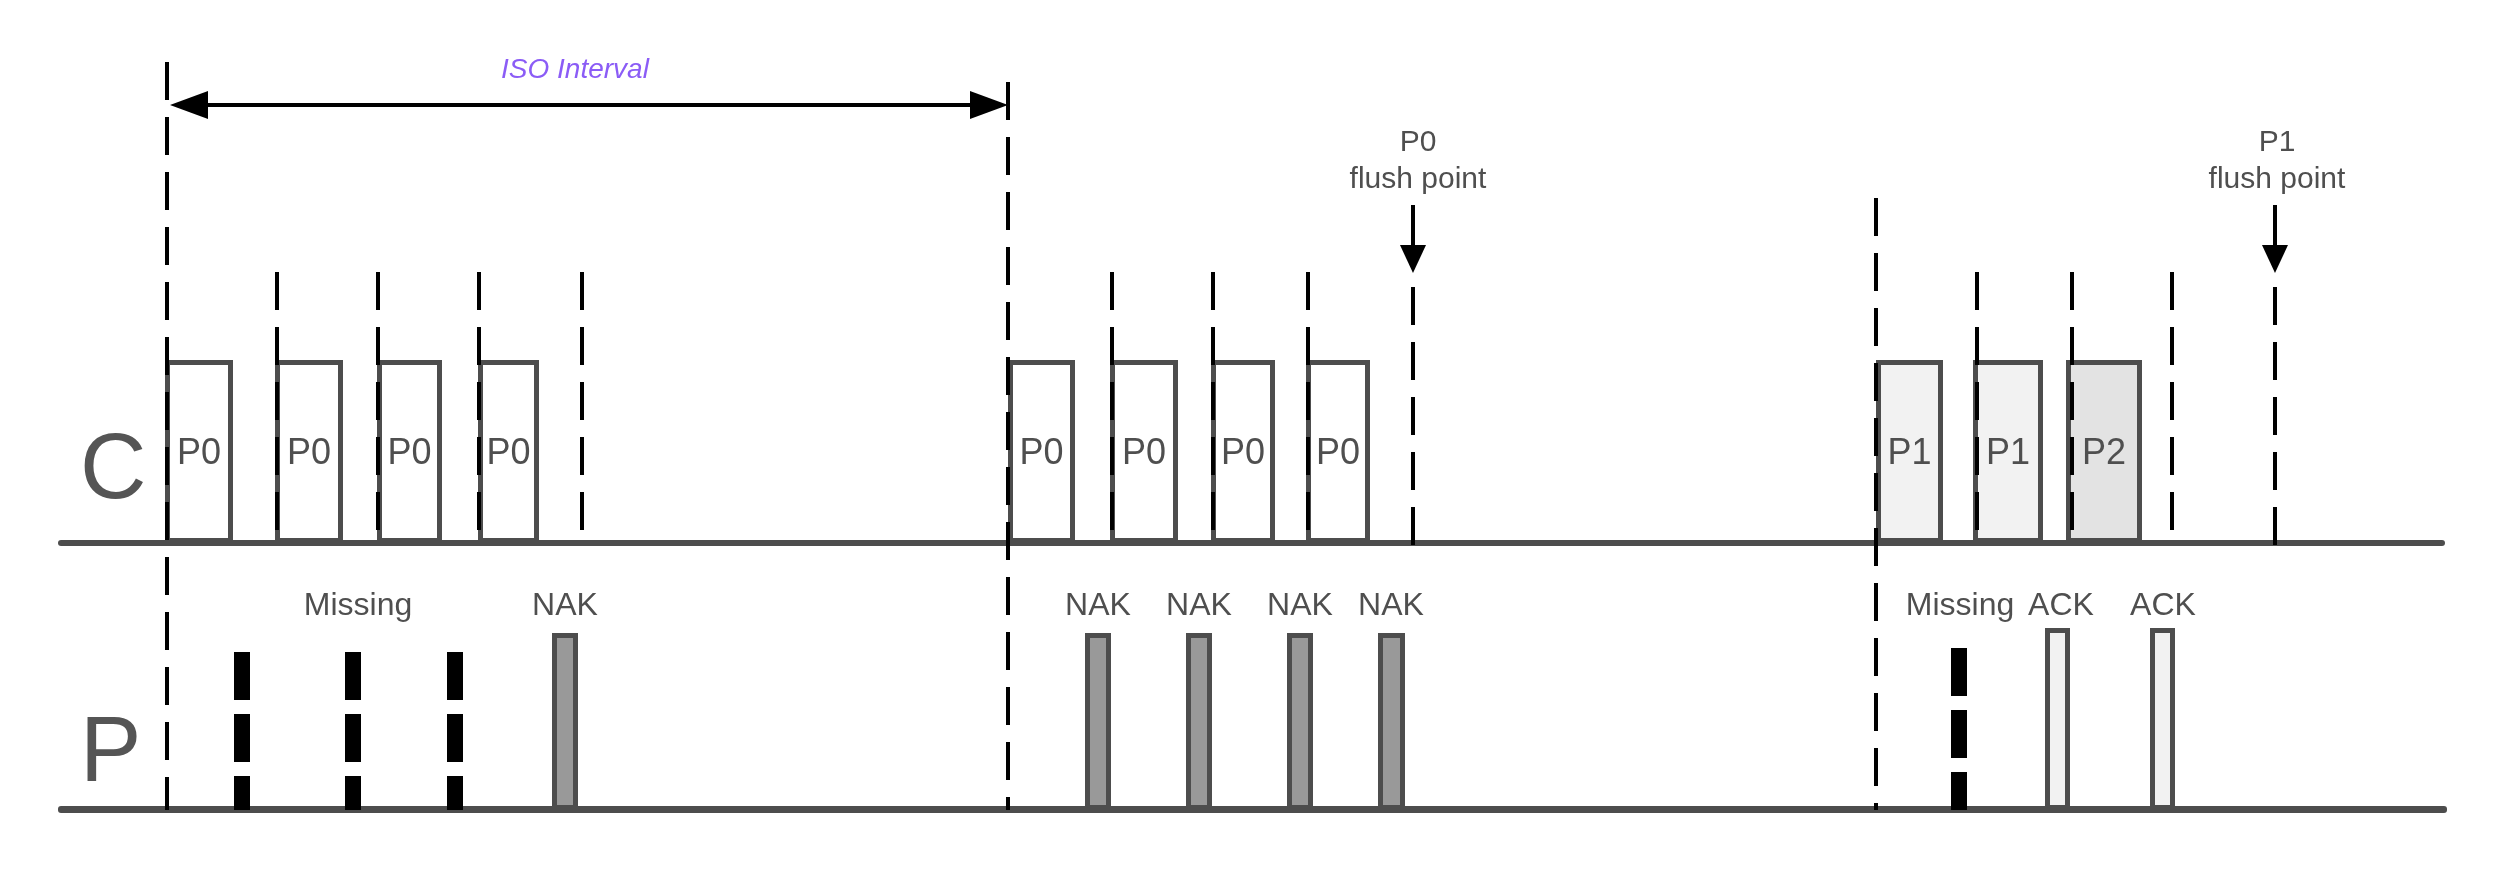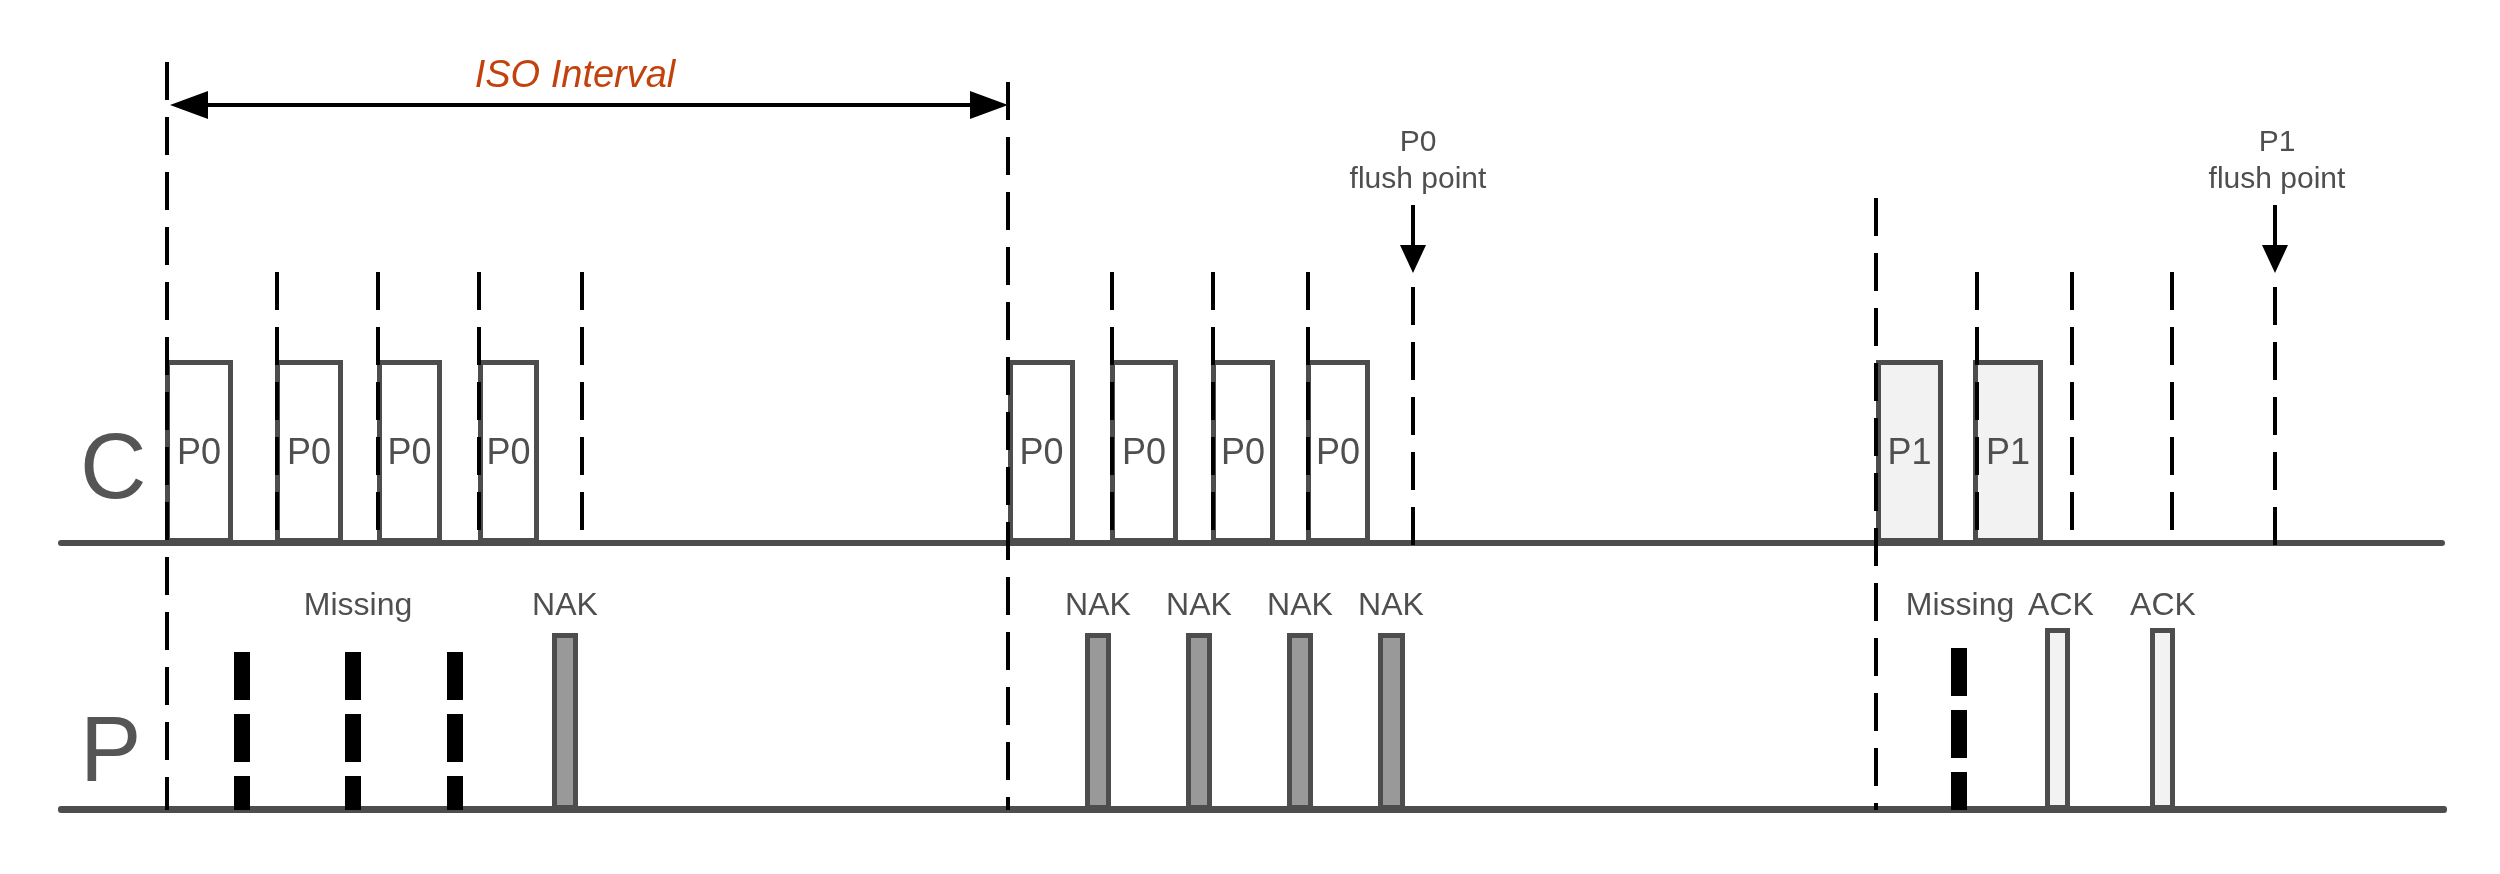--- a/index.html
+++ b/index.html
@@ -19,21 +19,21 @@
   .pkt.fill-p2{background:#e3e3e3;}
   .bar{position:absolute; box-sizing:border-box; border:5px solid #4d4d4d; z-index:2;}
   .bar.nak{background:#999999; top:633px; height:177px;}
   .bar.ack{background:#f2f2f2; top:628px; height:182px;}
   .resp-label{position:absolute; top:588px; transform:translateX(-50%);
     font-size:32px; color:#4f4f4f; white-space:nowrap; z-index:4; line-height:1;}
   .flush-label{position:absolute; top:122px; transform:translateX(-50%); text-align:center;
     font-size:30px; line-height:37px; color:#4f4f4f; white-space:nowrap; z-index:4;}
   .lane-label{position:absolute; font-size:92px; line-height:1; color:#555555; z-index:4;}
   .iso-label{position:absolute; top:55px; transform:translateX(-50%); font-style:italic;
-    font-size:38px; line-height:1; color:#c2410c; white-space:nowrap; z-index:4;}
+    font-size:28px; line-height:1; color:#8b5cf6; white-space:nowrap; z-index:4;}
   svg{position:absolute; z-index:4;}
 </style>
 </head>
 <body>
 
 <div id="canvas">
 
   <div class="baseline" style="left:58px; top:540px; width:2387px; height:6px;"></div>
   <div class="baseline" style="left:58px; top:806px; width:2389px; height:7px;"></div>
 
@@ -107,20 +107,23 @@
   <div class="pkt" style="left:1306px; width:64px;">
       <span>P0</span>
     </div>
 
   <div class="pkt fill-p1" style="left:1876px; width:67px;">
       <span>P1</span>
     </div>
   <div class="pkt fill-p1" style="left:1973px; width:70px;">
       <span>P1</span>
     </div>
+  <div class="pkt fill-p2" style="left:2066px; width:76px;">
+      <span>P2</span>
+    </div>
 
   <div class="dash-missing" style="left:234px; top:652px; height:158px;"></div>
   <div class="dash-missing" style="left:345px; top:652px; height:158px;"></div>
   <div class="dash-missing" style="left:447px; top:652px; height:158px;"></div>
   <div class="bar nak" style="left:552px; width:26px;"></div>
   <div class="resp-label" style="left:358px;">Missing</div>
   <div class="resp-label" style="left:565px;">NAK</div>
 
   <div class="bar nak" style="left:1085px; width:26px;"></div>
   <div class="bar nak" style="left:1186px; width:26px;"></div>

